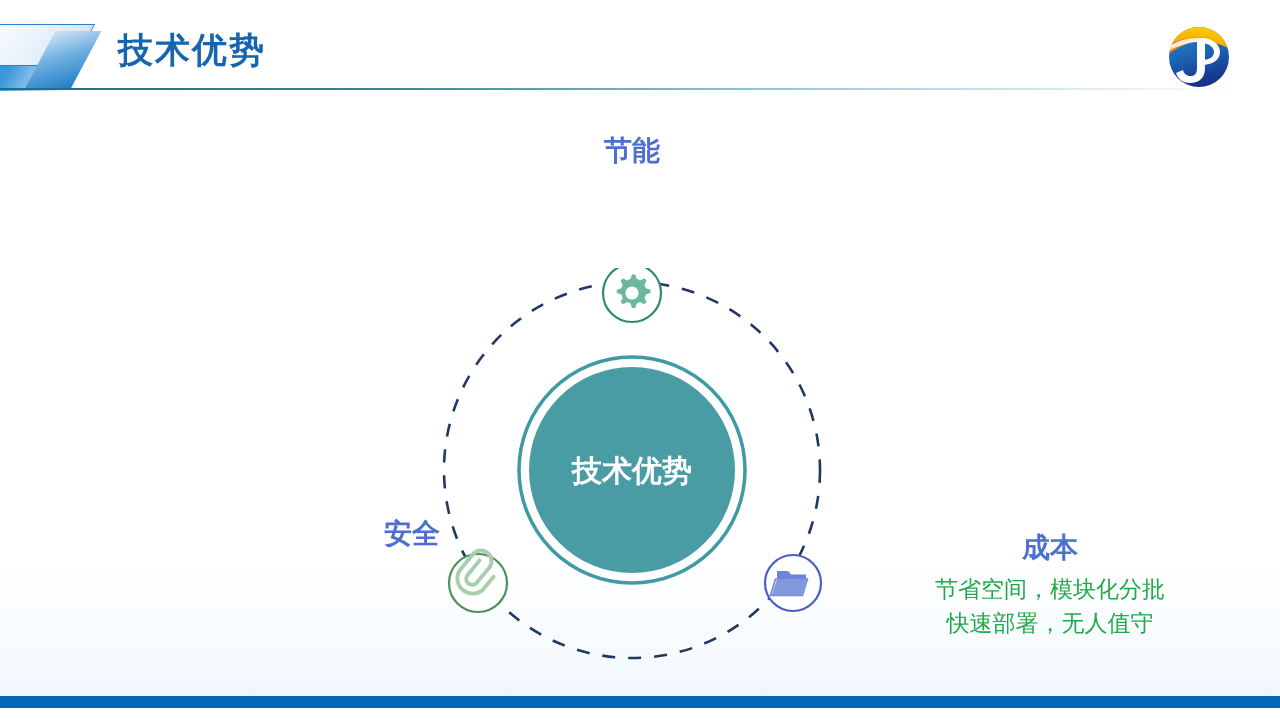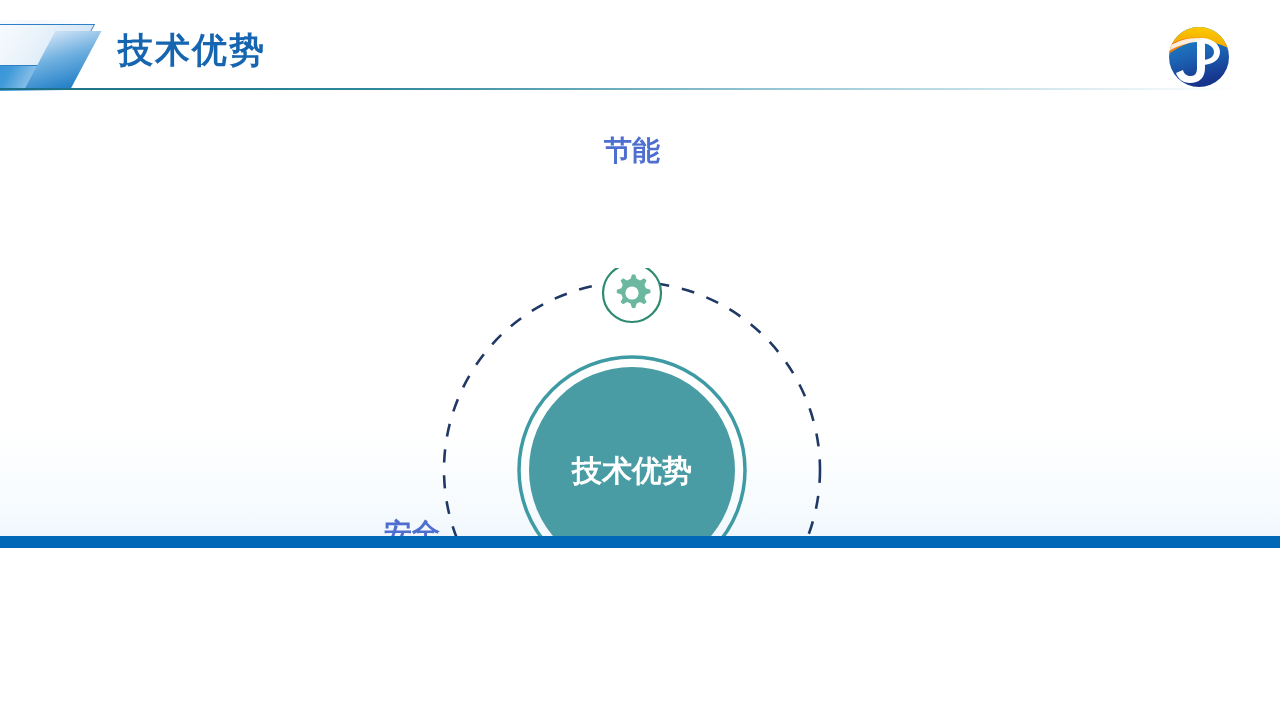--- a/index.html
+++ b/index.html
@@ -4,21 +4,21 @@
 <title>技术优势</title>
 <style>
   html, body {
     margin: 0;
     padding: 0;
     background: #ffffff;
   }
   #slide {
     position: relative;
     width: 1280px;
-    height: 548px;
+    height: 708px;
     overflow: hidden;
     background: linear-gradient(180deg, #ffffff 0%, #ffffff 78%, #f7fbfe 92%, #eef6fc 100%);
     font-family: "Liberation Sans", "DejaVu Sans", sans-serif;
     -webkit-font-smoothing: antialiased;
   }
 
   
   #header-band {
     position: absolute;
     left: 0; top: 0;
@@ -217,16 +217,21 @@
   </svg>
 
   <div class="callout" id="callout-top">
     <div class="c-head">节能</div>
   </div>
 
   <div class="callout" id="callout-left">
     <div class="c-head">安全</div>
   </div>
 
+  <div class="callout" id="callout-right">
+    <div class="c-head">成本</div>
+    <div class="c-body">节省空间，模块化分批
+快速部署，无人值守</div>
+  </div>
 
   <div id="footer-bar"></div>
 
 </div>
 
 </body></html>

